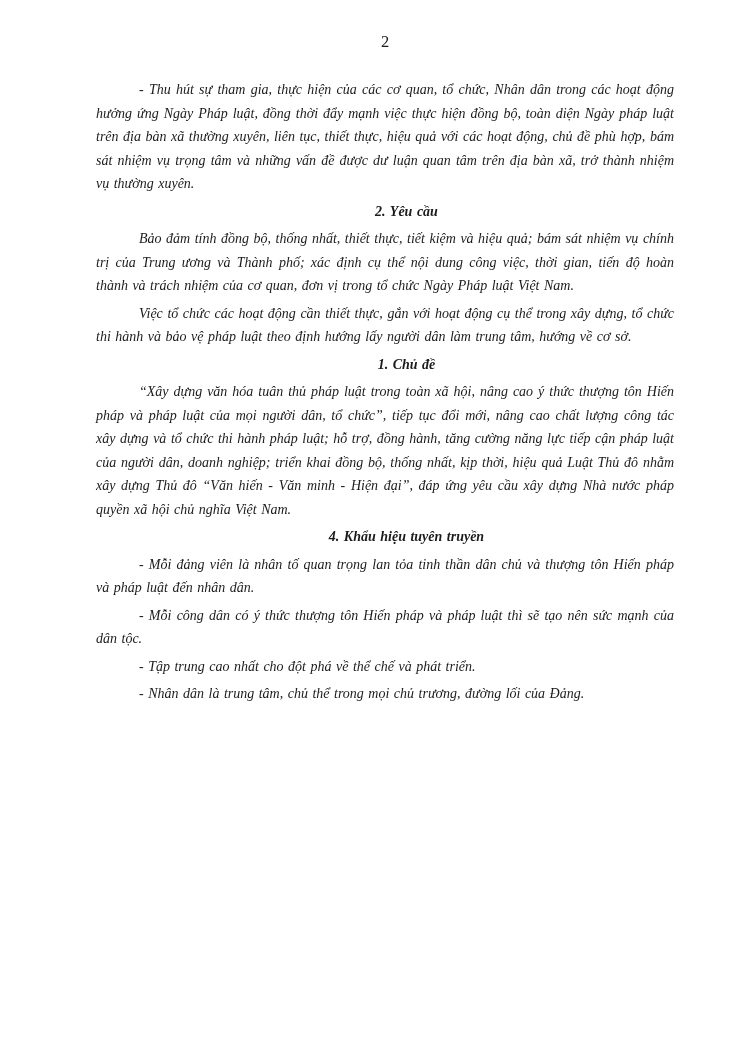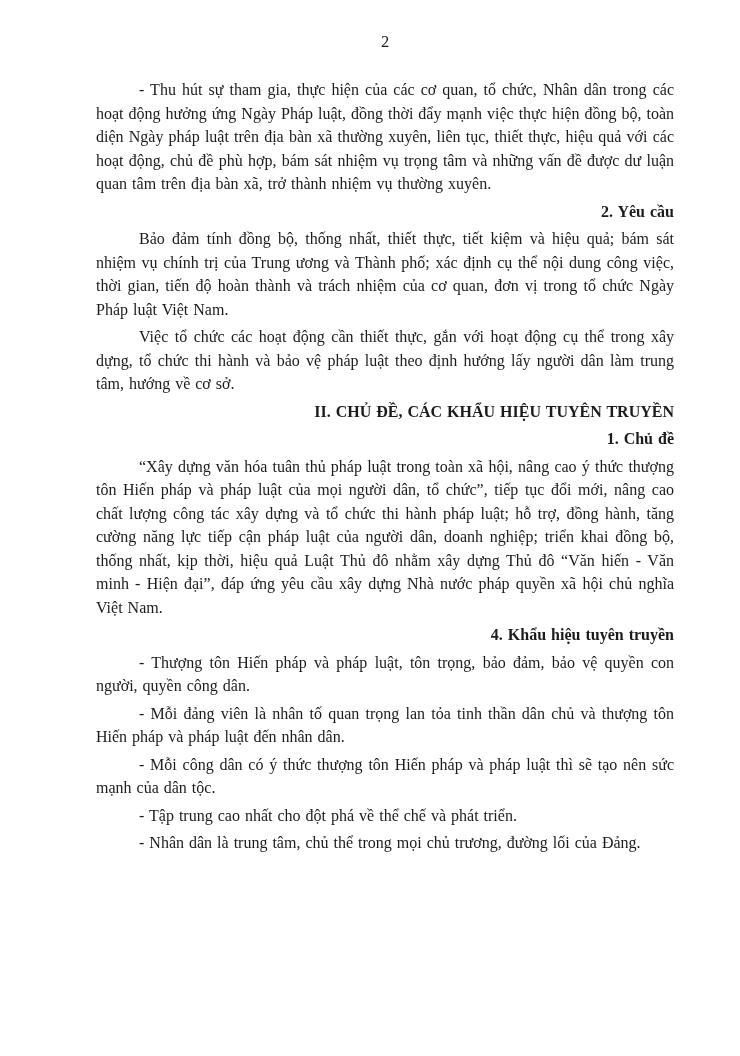--- a/index.html
+++ b/index.html
@@ -22,44 +22,43 @@
     padding: 32px 66px 20px 96px;
   }
   .page-number {
     text-align: center;
     font-size: 16.5px;
     line-height: 20px;
     margin: 0 0 26px 0;
   }
   .doc-body p {
     margin: 0 0 4px 0;
-    font-size: 16px;
+    font-size: 14px;
     line-height: 23.5px;
     text-align: justify;
     text-indent: 43px;
     word-spacing: 1px;
+    font-style: italic;
   }
   .doc-body p.heading {
     font-weight: bold;
-    text-align: right;
+    text-align: center;
   }
 </style>
 </head>
 <body>
 
 <div class="page">
   <div class="page-number">2</div>
   <div class="doc-body">
     <p class="para">- Thu hút sự tham gia, thực hiện của các cơ quan, tổ chức, Nhân dân trong các hoạt động hưởng ứng Ngày Pháp luật, đồng thời đẩy mạnh việc thực hiện đồng bộ, toàn diện Ngày pháp luật trên địa bàn xã thường xuyên, liên tục, thiết thực, hiệu quả với các hoạt động, chủ đề phù hợp, bám sát nhiệm vụ trọng tâm và những vấn đề được dư luận quan tâm trên địa bàn xã, trở thành nhiệm vụ thường xuyên.</p>
     <p class="heading">2. Yêu cầu</p>
     <p class="para">Bảo đảm tính đồng bộ, thống nhất, thiết thực, tiết kiệm và hiệu quả; bám sát nhiệm vụ chính trị của Trung ương và Thành phố; xác định cụ thể nội dung công việc, thời gian, tiến độ hoàn thành và trách nhiệm của cơ quan, đơn vị trong tổ chức Ngày Pháp luật Việt Nam.</p>
     <p class="para">Việc tổ chức các hoạt động cần thiết thực, gắn với hoạt động cụ thể trong xây dựng, tổ chức thi hành và bảo vệ pháp luật theo định hướng lấy người dân làm trung tâm, hướng về cơ sở.</p>
-    <p class="heading">II. CHỦ ĐỀ, CÁC KHẨU HIỆU TUYÊN TRUYỀN</p>
     <p class="heading">1. Chủ đề</p>
     <p class="para">“Xây dựng văn hóa tuân thủ pháp luật trong toàn xã hội, nâng cao ý thức thượng tôn Hiến pháp và pháp luật của mọi người dân, tổ chức”, tiếp tục đổi mới, nâng cao chất lượng công tác xây dựng và tổ chức thi hành pháp luật; hỗ trợ, đồng hành, tăng cường năng lực tiếp cận pháp luật của người dân, doanh nghiệp; triển khai đồng bộ, thống nhất, kịp thời, hiệu quả Luật Thủ đô nhằm xây dựng Thủ đô “Văn hiến - Văn minh - Hiện đại”, đáp ứng yêu cầu xây dựng Nhà nước pháp quyền xã hội chủ nghĩa Việt Nam.</p>
     <p class="heading">4. Khẩu hiệu tuyên truyền</p>
-    <p class="para">- Thượng tôn Hiến pháp và pháp luật, tôn trọng, bảo đảm, bảo vệ quyền con người, quyền công dân.</p>
     <p class="para">- Mỗi đảng viên là nhân tố quan trọng lan tỏa tinh thần dân chủ và thượng tôn Hiến pháp và pháp luật đến nhân dân.</p>
     <p class="para">- Mỗi công dân có ý thức thượng tôn Hiến pháp và pháp luật thì sẽ tạo nên sức mạnh của dân tộc.</p>
     <p class="para">- Tập trung cao nhất cho đột phá về thể chế và phát triển.</p>
     <p class="para">- Nhân dân là trung tâm, chủ thể trong mọi chủ trương, đường lối của Đảng.</p>
   </div>
 </div>
 
 </body></html>

